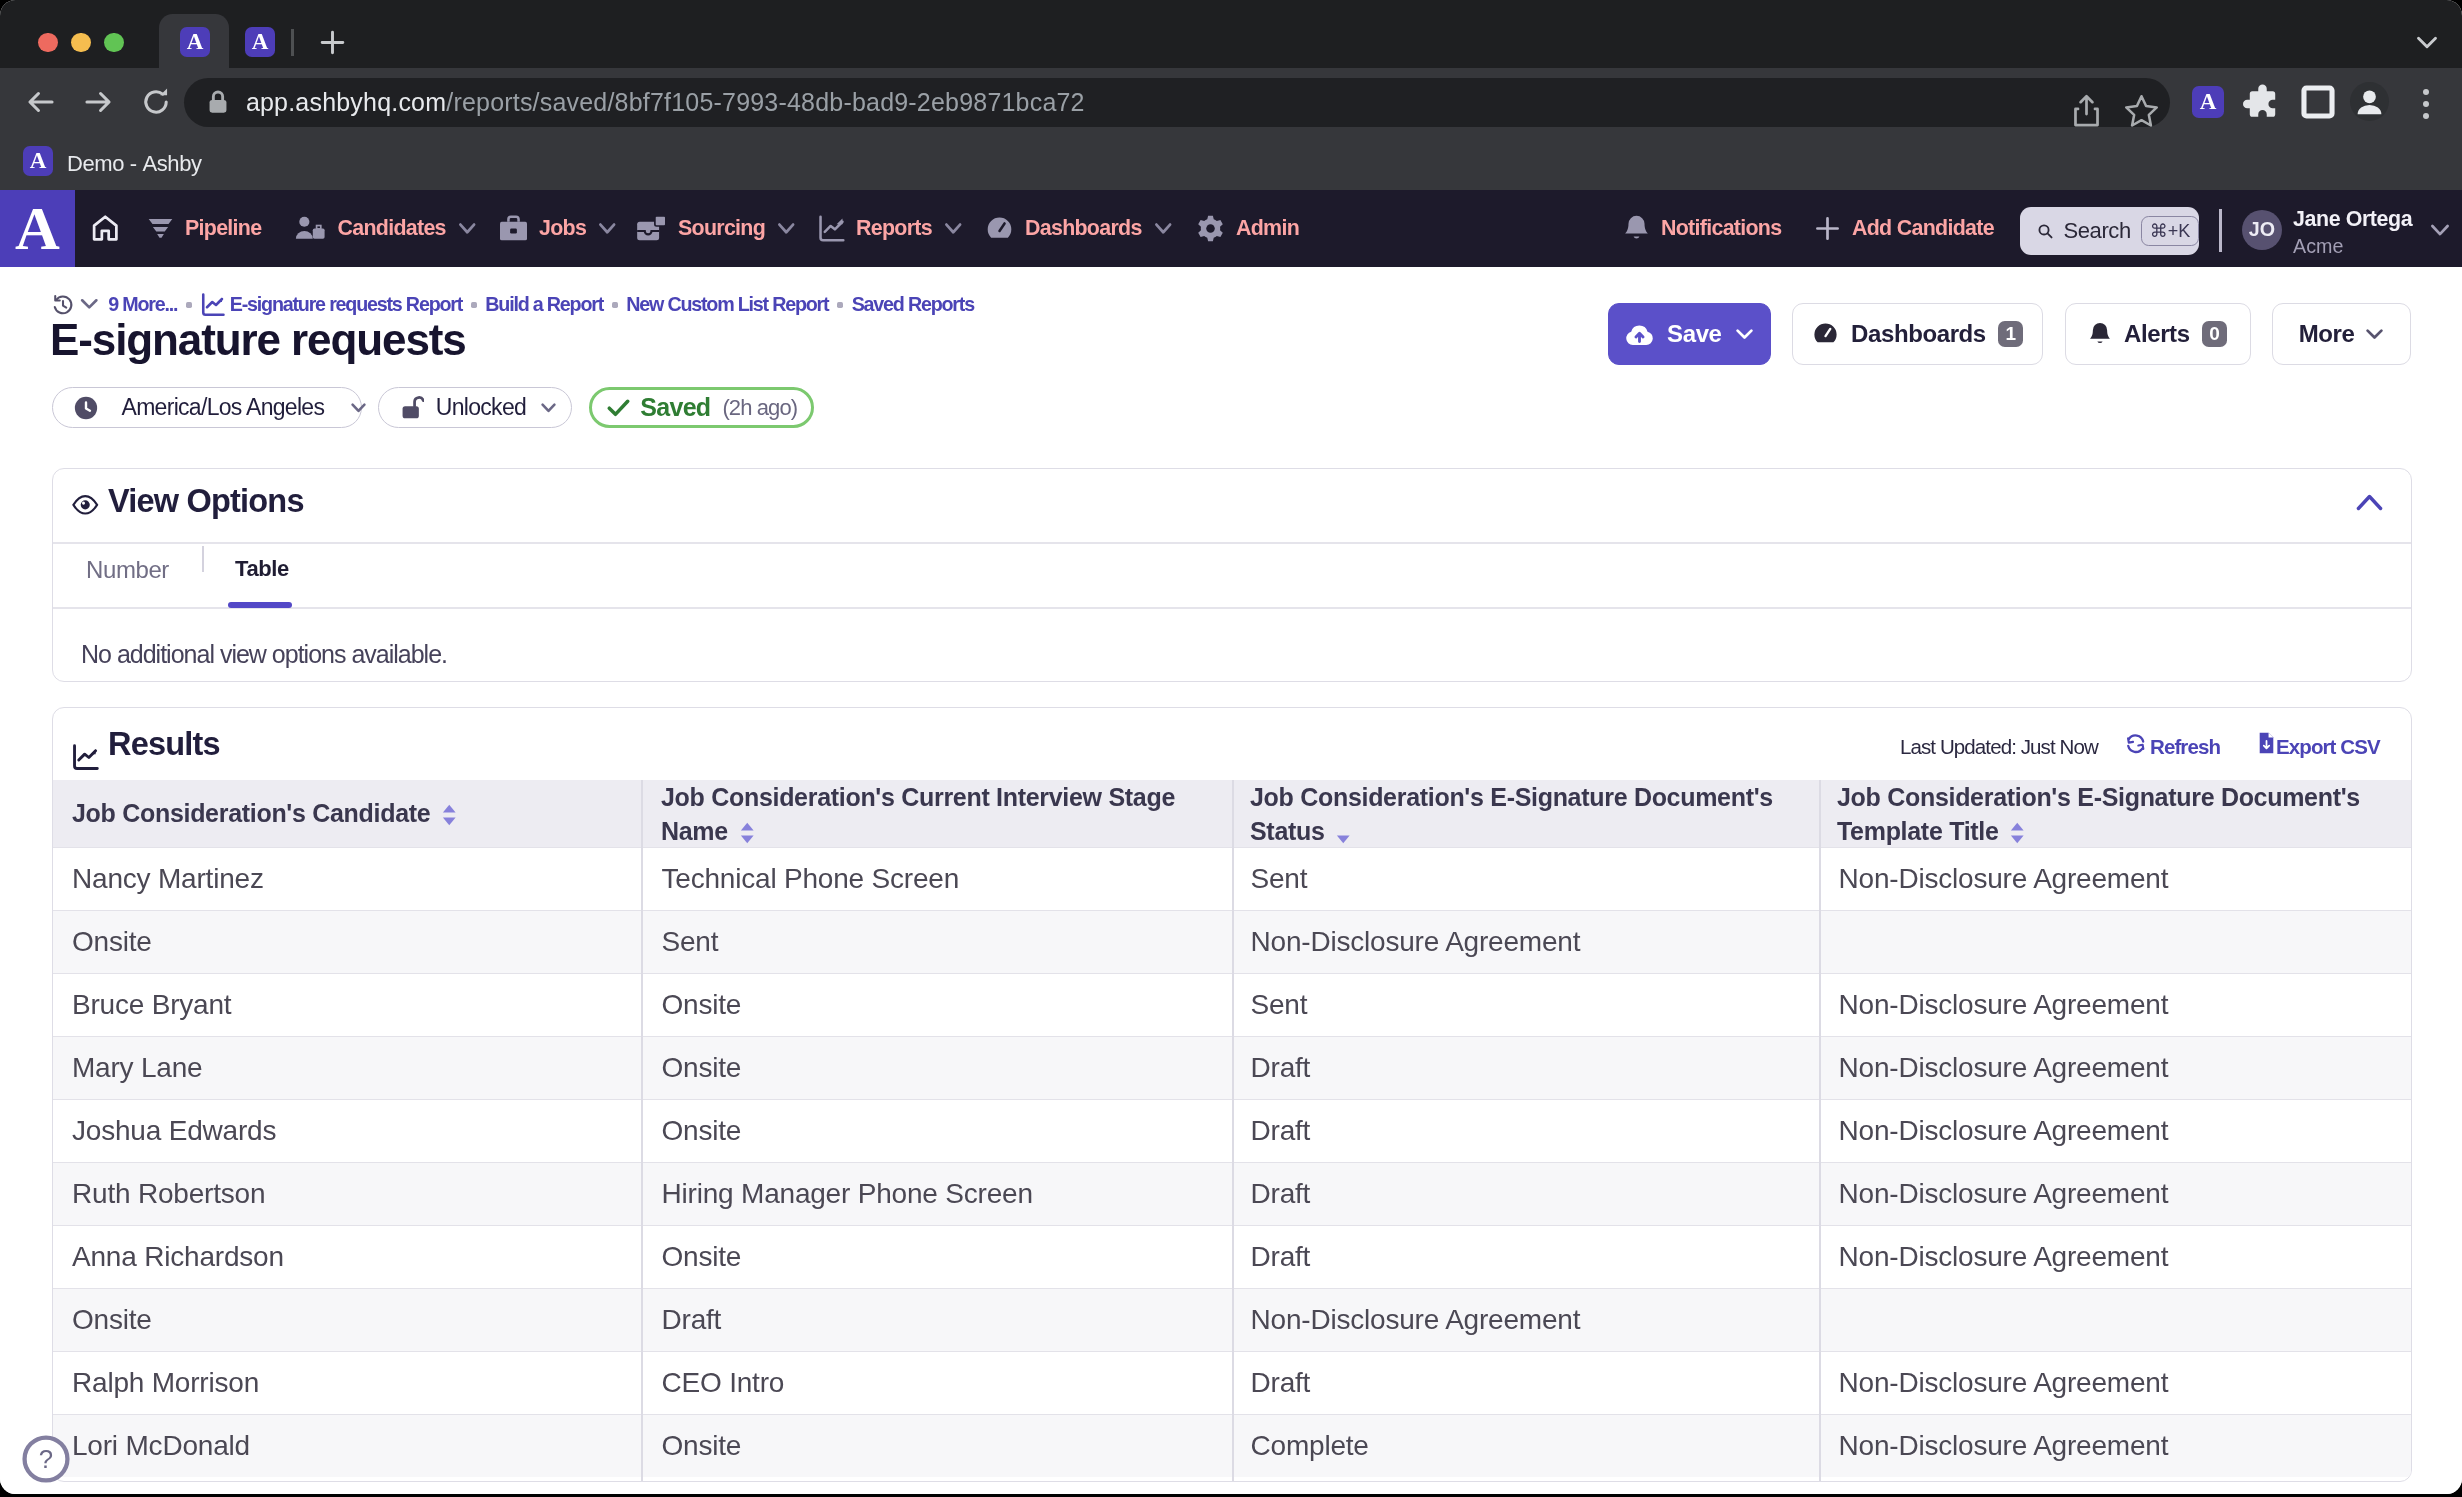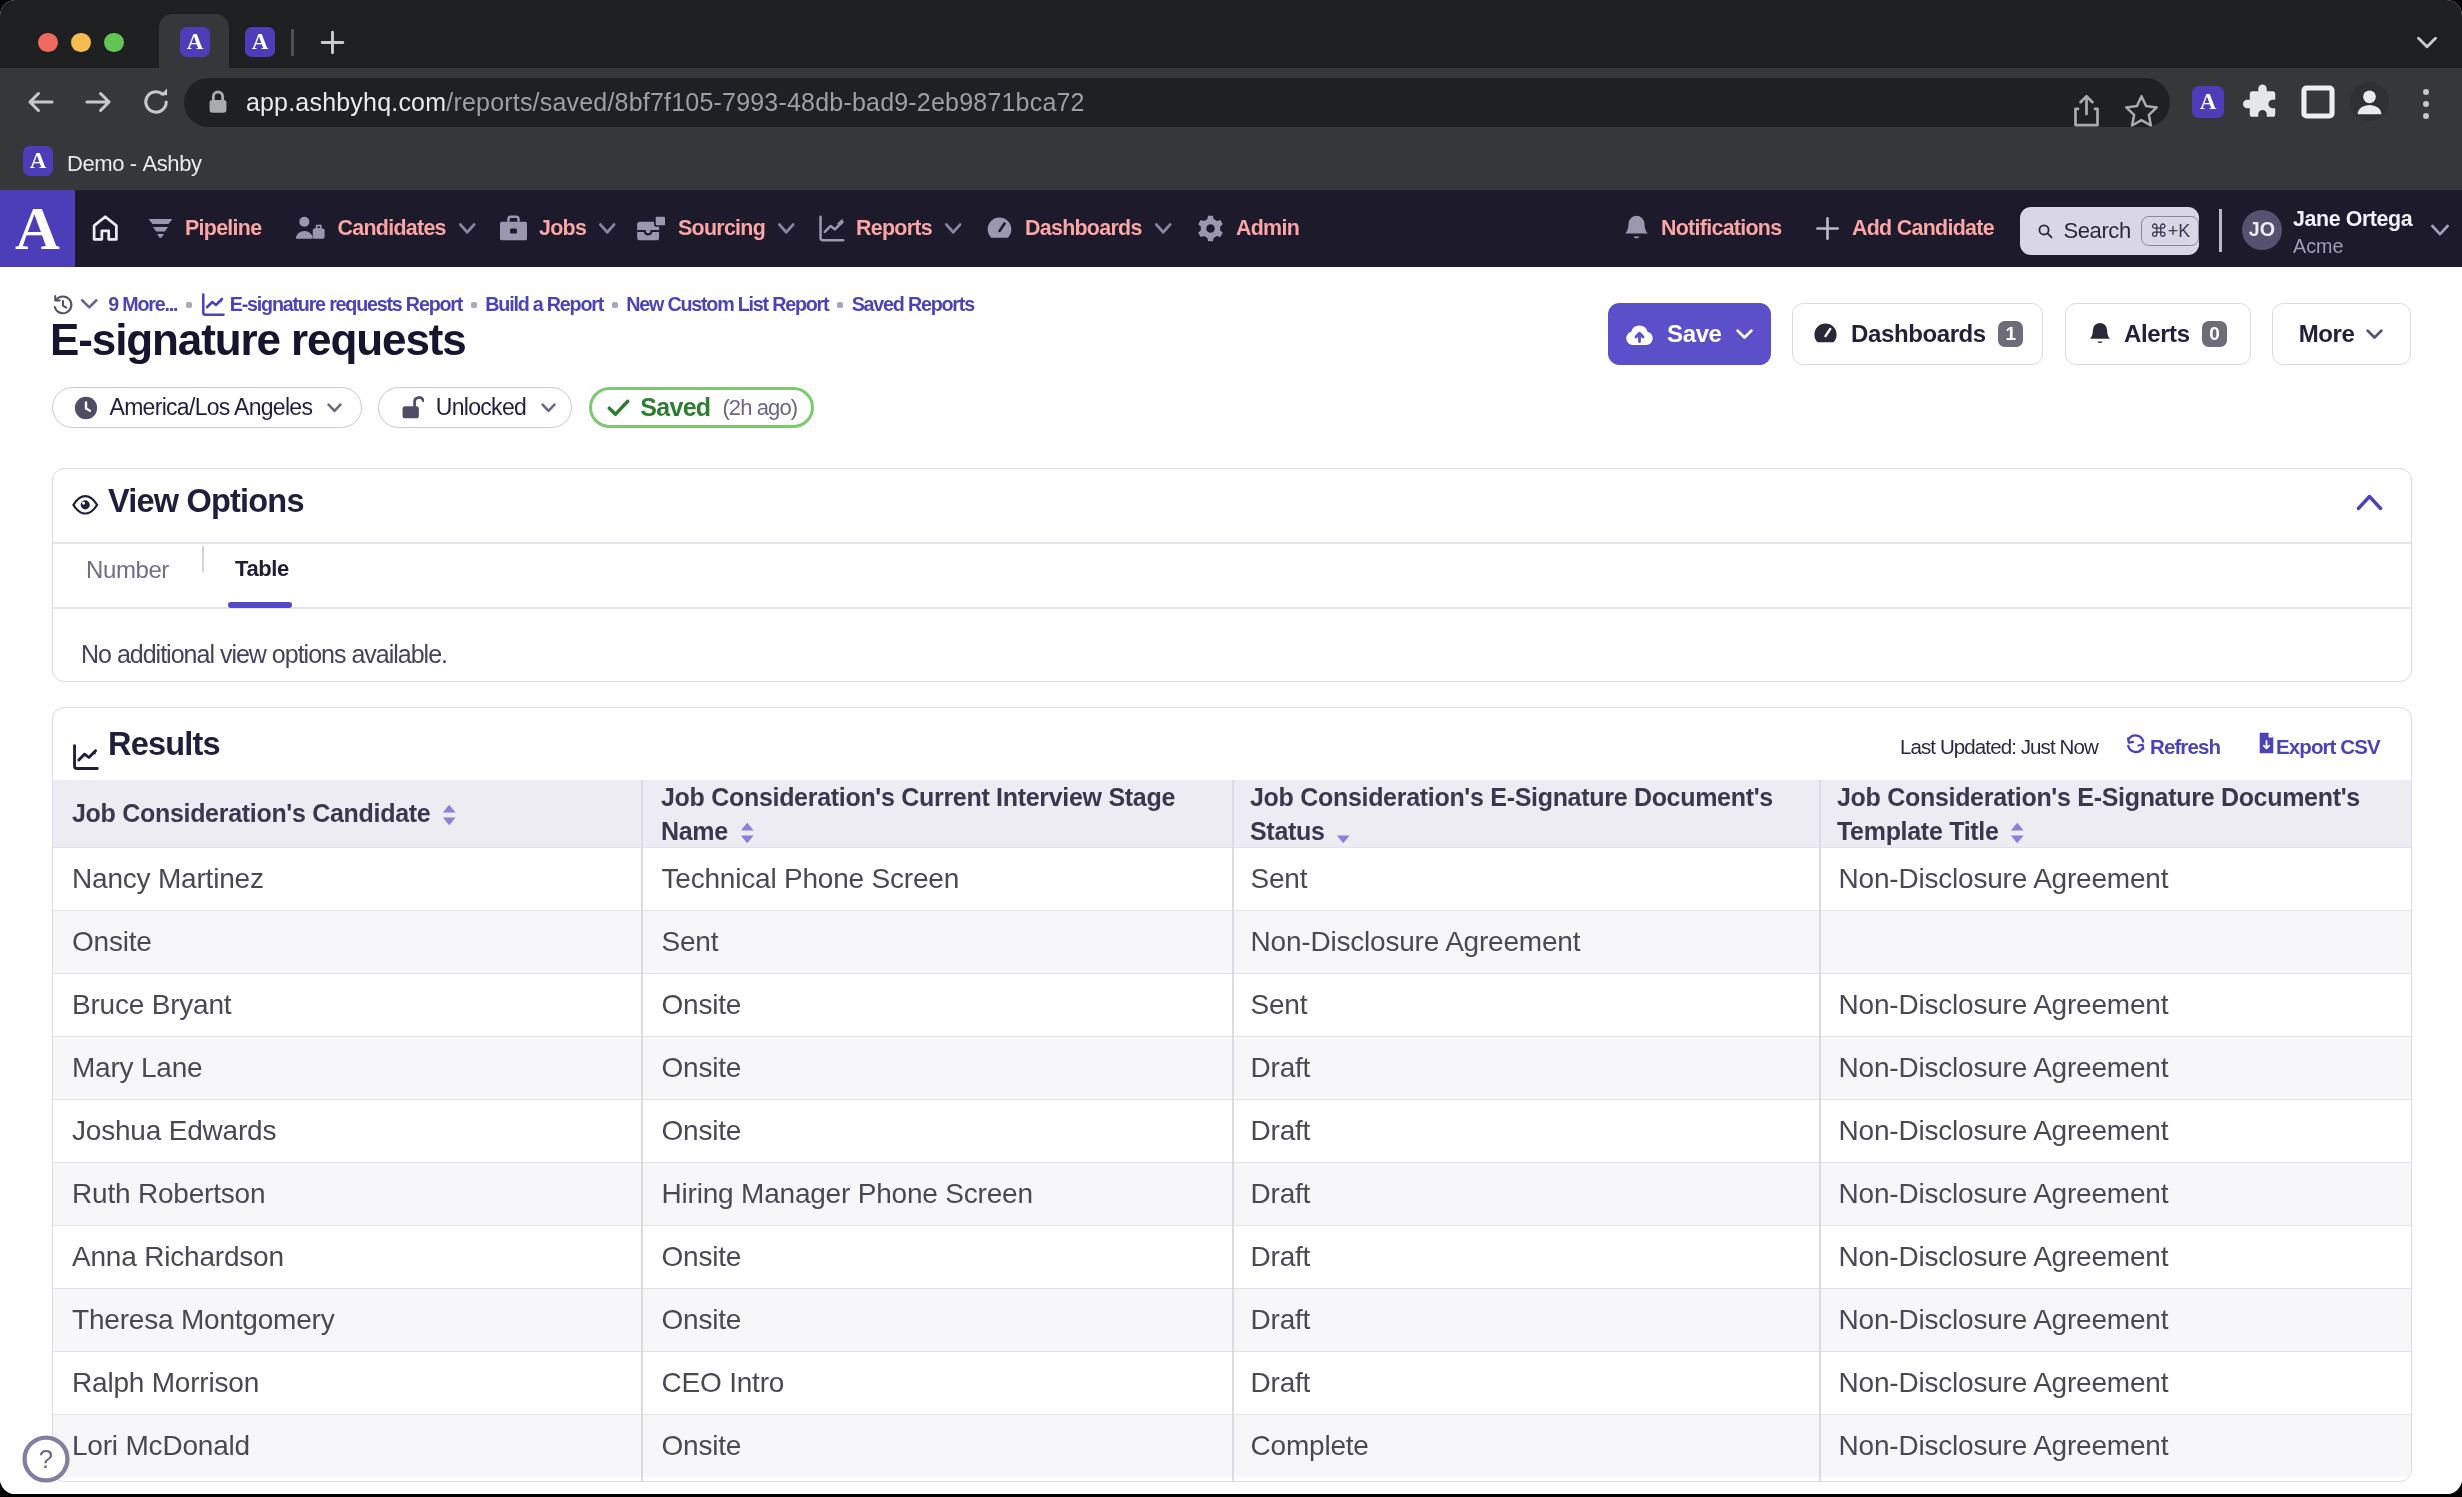--- a/index.html
+++ b/index.html
@@ -278,21 +278,21 @@
         <span class="badge">0</span>
       </div>
       <div class="btn" style="width:139px;justify-content:center;gap:11px;">
         <span>More</span>
         <svg width="19" height="13" viewBox="0 0 22 15">
           <path d="M3 3 l8 8 l8 -8" stroke="#57536E" stroke-width="3.2" fill="none" stroke-linecap="round" stroke-linejoin="round"></path>
         </svg>
       </div>
     </div>
     <div class="pillrow">
-      <div class="pill" style="width:310px;padding:0 20.5px;gap:12px;text-align:center;">
+      <div class="pill" style="width:310px;padding:0 20.5px;gap:24px;text-align:center;">
         <svg width="24" height="24" viewBox="0 0 28 28">
           <circle cx="14" cy="14" r="13" fill="#504C66"></circle>
           <path d="M14 7.5 v7 l4.6 2.7" stroke="#fff" stroke-width="2.8" fill="none" stroke-linecap="round" stroke-linejoin="round"></path>
         </svg>
         <span>America/Los Angeles</span>
         <svg width="17" height="12" viewBox="0 0 20 14" style="margin-left:1.7px;">
           <path d="M3 3 l7 7.5 l7 -7.5" stroke="#6B6886" stroke-width="3" fill="none" stroke-linecap="round" stroke-linejoin="round"></path>
         </svg>
       </div>
       <div class="pill" style="width:194px;padding:0 20.5px;gap:12px;">
@@ -403,21 +403,20 @@
             <span>Draft</span>
             <span>Non-Disclosure Agreement</span>
           </div>
         <div class="trow">
             <span>Anna Richardson</span>
             <span>Onsite</span>
             <span>Draft</span>
             <span>Non-Disclosure Agreement</span>
           </div>
         <div class="trow">
-            <span>Theresa Montgomery</span>
             <span>Onsite</span>
             <span>Draft</span>
             <span>Non-Disclosure Agreement</span>
           </div>
         <div class="trow">
             <span>Ralph Morrison</span>
             <span>CEO Intro</span>
             <span>Draft</span>
             <span>Non-Disclosure Agreement</span>
           </div>

